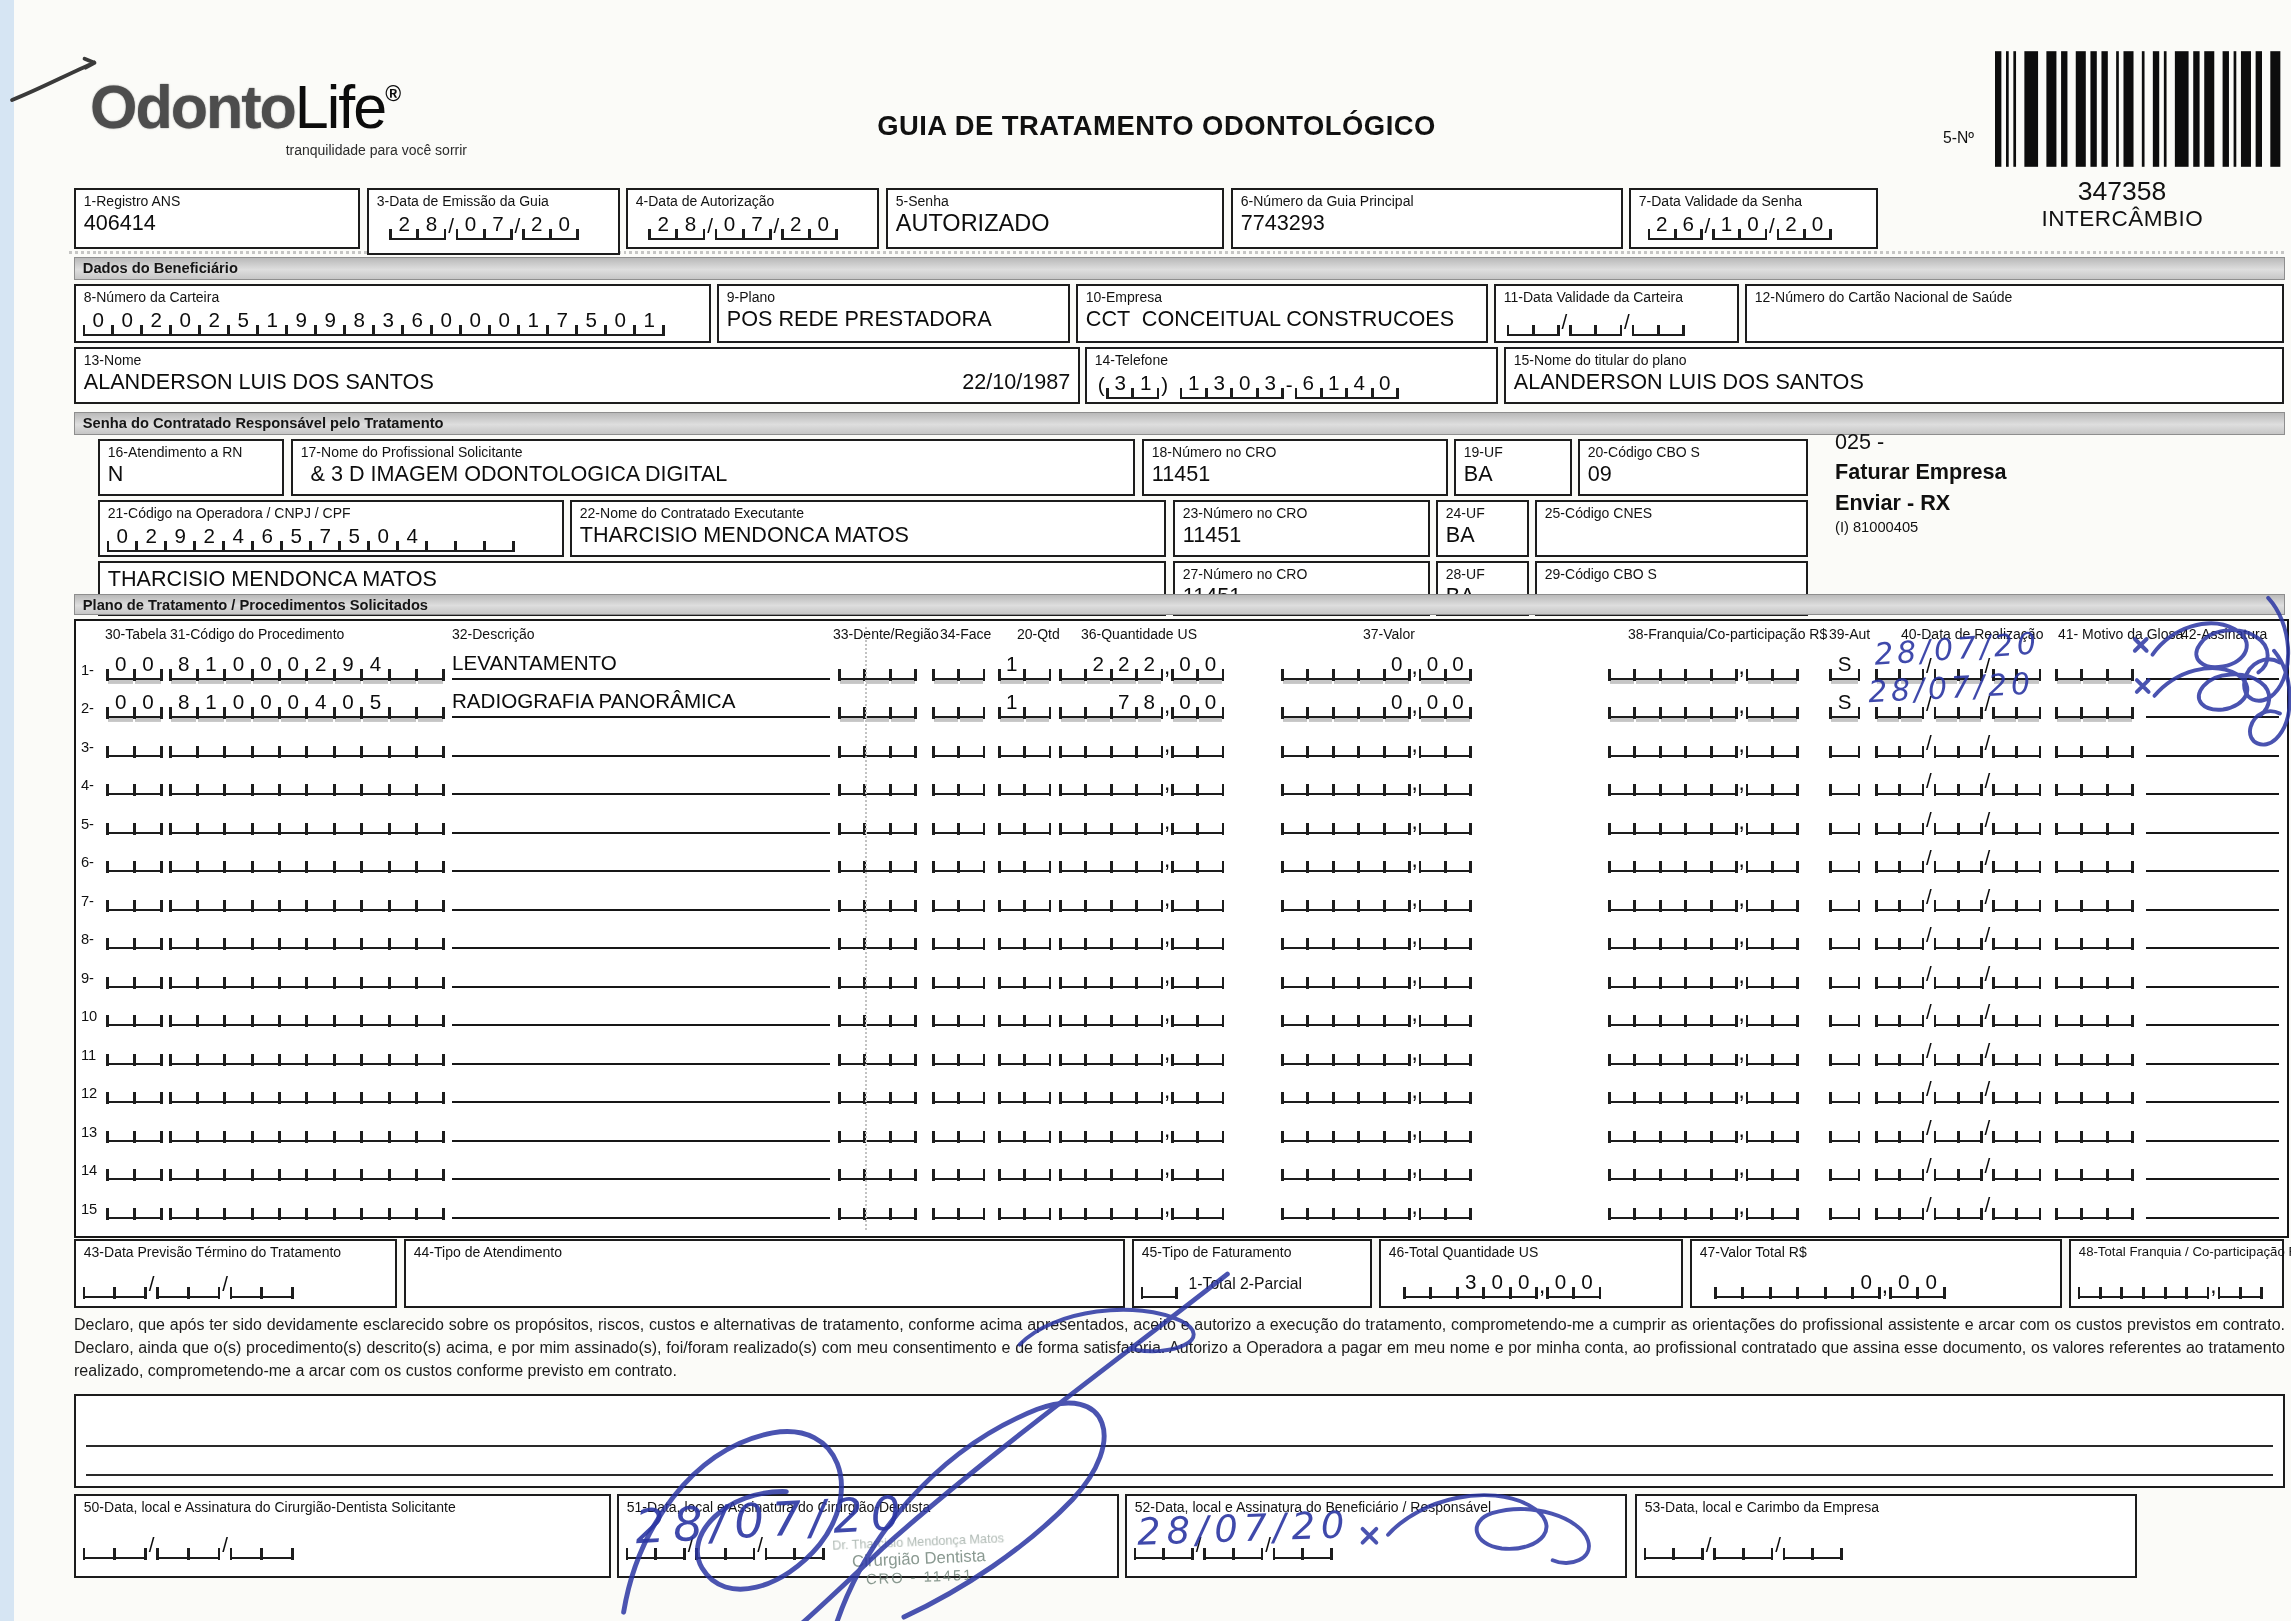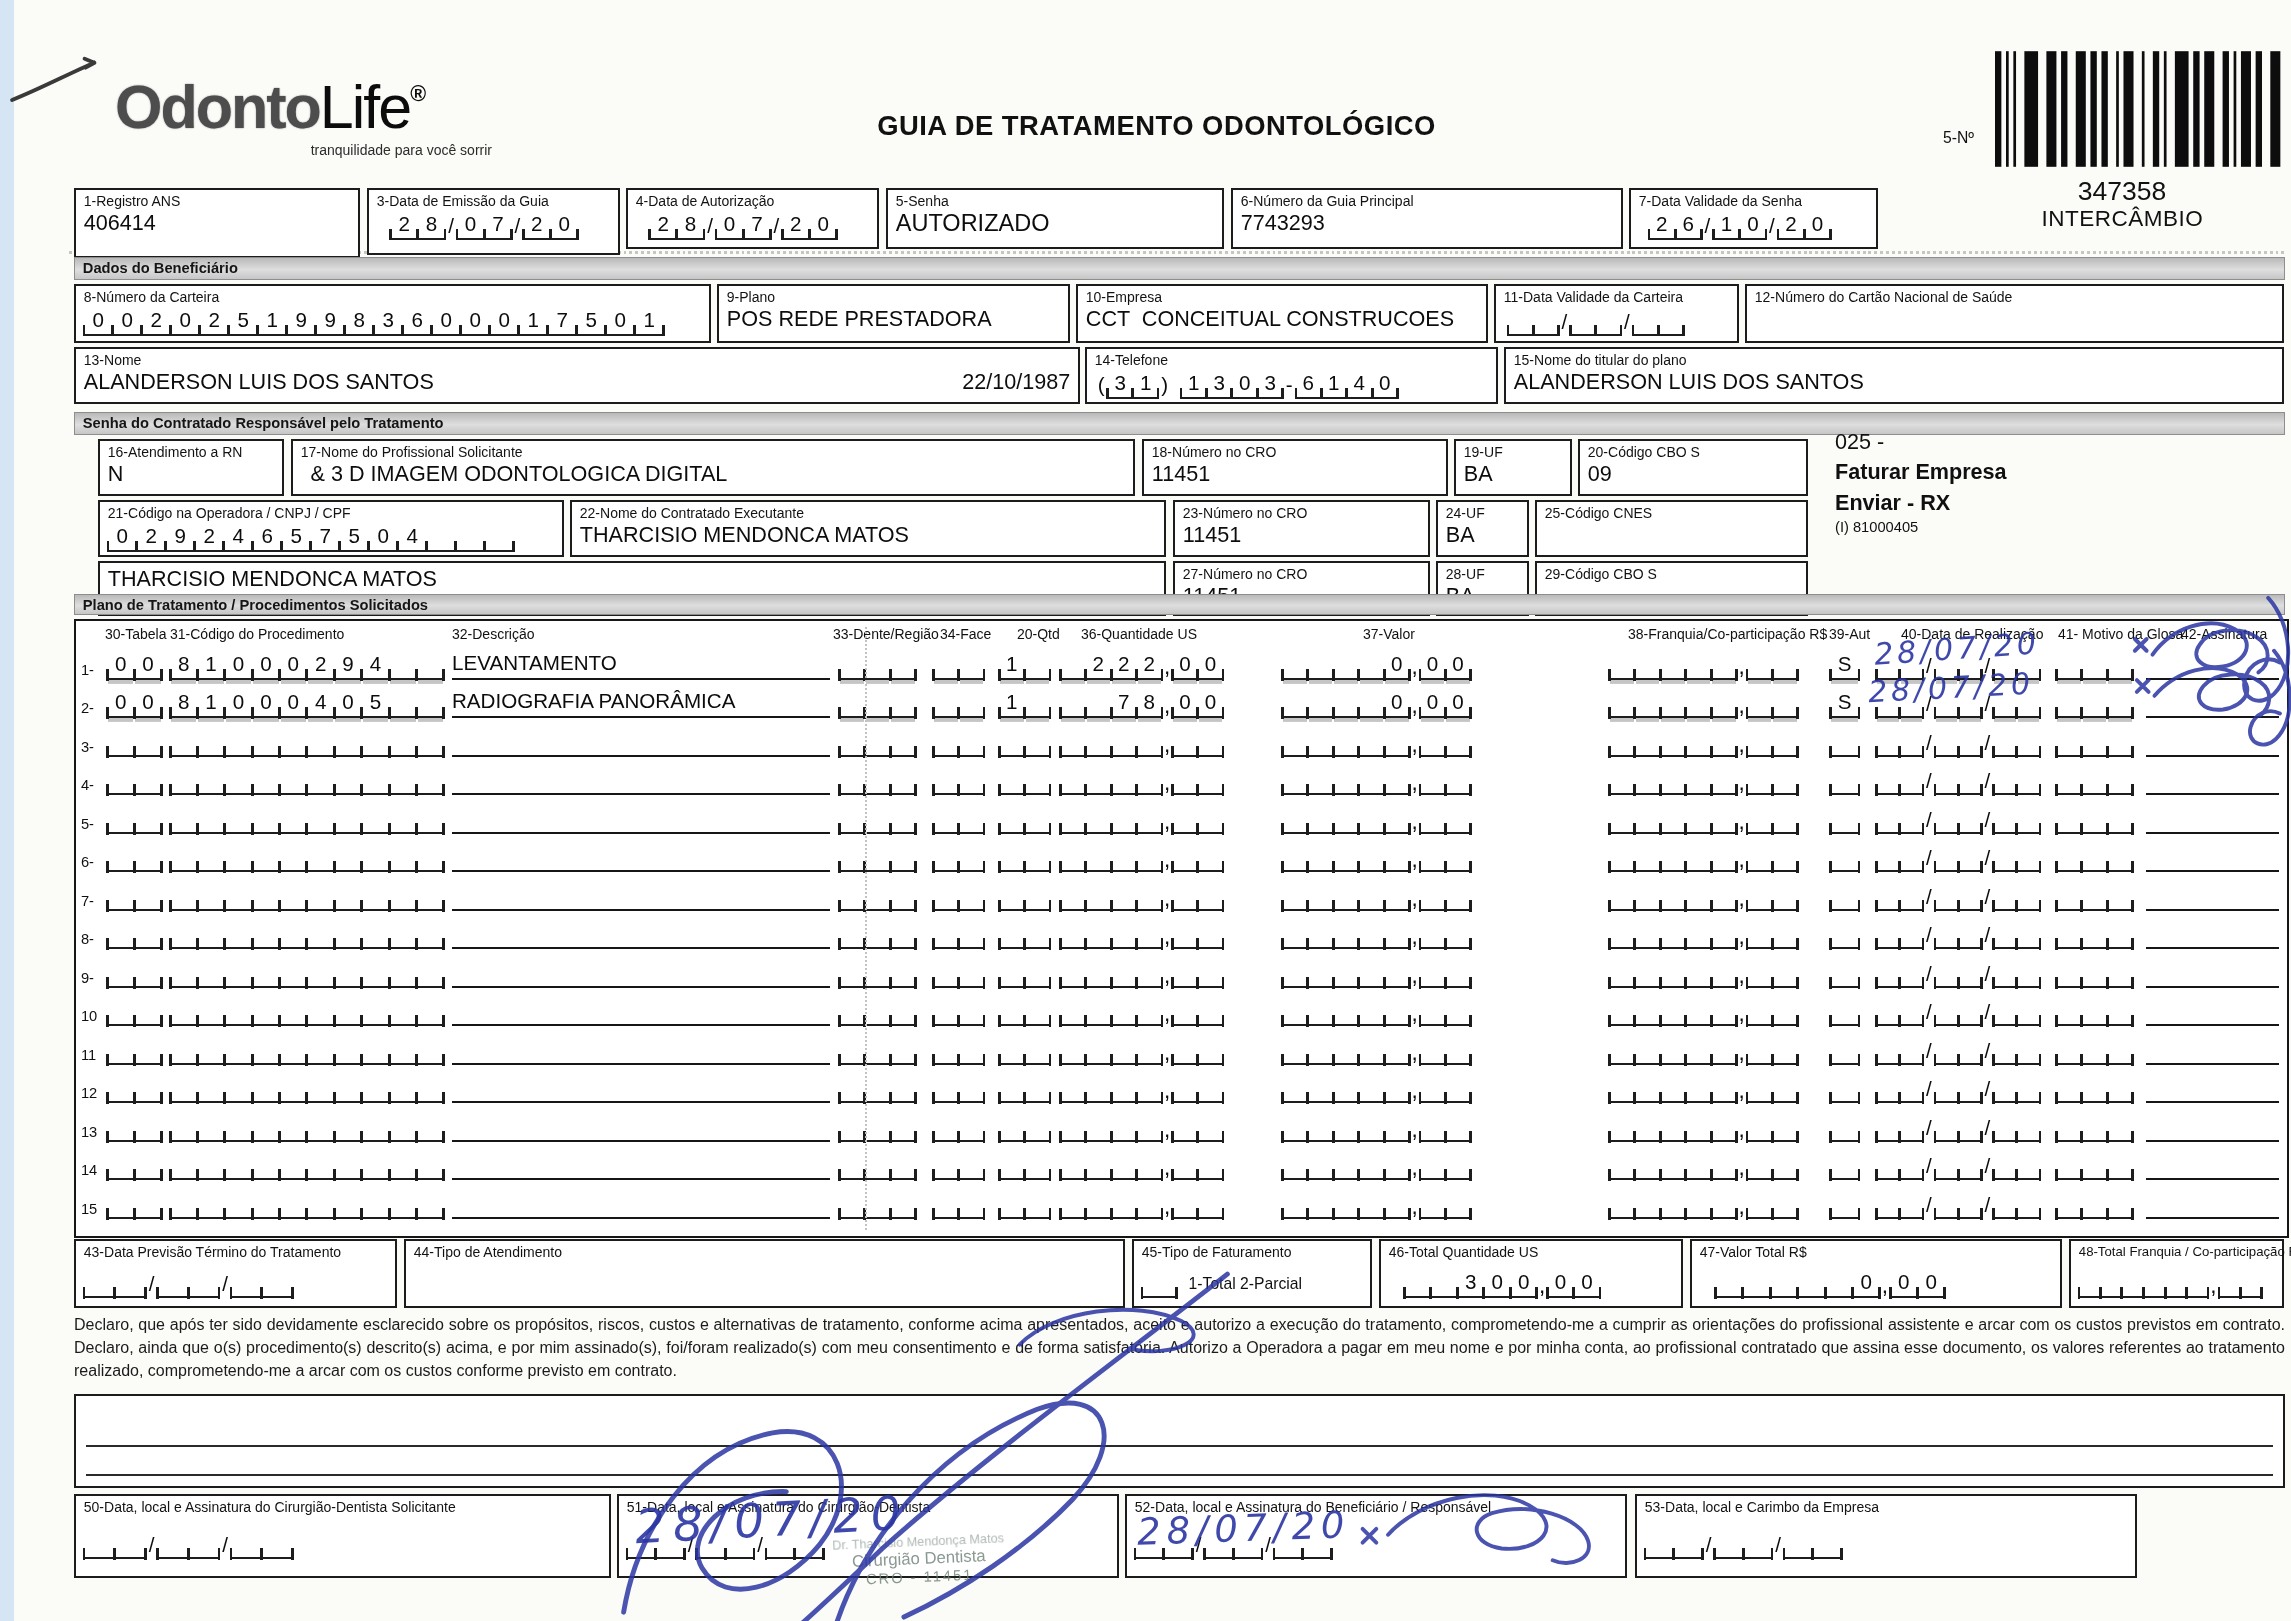--- a/index.html
+++ b/index.html
@@ -52,21 +52,21 @@
   .notes{position:absolute;left:1835px;white-space:nowrap;color:#101010;}
   .dotdiv{position:absolute;left:69px;width:2217px;height:2.9px;opacity:.55;
     background:repeating-linear-gradient(90deg,#9a9a9a 0 2.9px,transparent 2.9px 5.9px);}
 </style>
 </head>
 <body>
 
 <div class="bluestrip"></div>
 <div class="dotdiv" style="top:251px"></div>
 
-<div class="abs" style="left:90px;top:61px;width:412px;margin-left:25px;">
+<div class="abs" style="left:90px;top:61px;width:412px;">
   <div style="font-size:61px;font-weight:bold;letter-spacing:-2px;line-height:65px;">
     <span style="color:#4d4d4d;text-shadow:0 0 1.5px #777;">Odonto</span><span style="color:#0c0c0c;font-weight:normal;">Life</span><span style="font-size:21.6px;vertical-align:27.4px;color:#0c0c0c;">®</span>
   </div>
   <div style="font-size:14px;color:#2c2c2c;text-align:right;margin-top:2px;padding-right:35px;">tranquilidade para você sorrir</div>
 </div>
 
 <div class="abs" style="left:784px;top:110px;width:745px;text-align:center;font-size:27.4px;font-weight:bold;letter-spacing:0.5px;">GUIA DE TRATAMENTO ODONTOLÓGICO</div>
 
 <div class="abs" style="left:1943px;top:129px;font-size:15.7px;">5-Nº</div>
 <svg class="abs" style="left:1995px;top:49px;" width="290" height="120" viewBox="0 0 296 122">
@@ -89,21 +89,21 @@
     <rect x="213.56962025316463" y="2" width="10.240506329113924" height="118" fill="#0d0d0d"></rect>
     <rect x="232.3037974683545" y="2" width="6.493670886075949" height="118" fill="#0d0d0d"></rect>
     <rect x="243.54430379746844" y="2" width="2.7468354430379747" height="118" fill="#0d0d0d"></rect>
     <rect x="251.0379746835444" y="2" width="10.240506329113924" height="118" fill="#0d0d0d"></rect>
     <rect x="266.0253164556963" y="2" width="6.493670886075949" height="118" fill="#0d0d0d"></rect>
     <rect x="281.01265822784825" y="2" width="10.240506329113924" height="118" fill="#0d0d0d"></rect>
   </svg>
 <div class="abs" style="left:2019px;top:176px;width:206px;text-align:center;font-size:26.5px;">347358</div>
 <div class="abs" style="left:2000px;top:206px;width:245px;text-align:center;font-size:22.5px;letter-spacing:0.5px;">INTERCÂMBIO</div>
 
-<div class="box" style="left:74px;top:188px;width:286px;height:70px;">
+<div class="box" style="left:74px;top:188px;width:286px;height:61px;">
   <span class="lbl">1-Registro ANS</span>
   <span class="val">406414</span>
 </div>
 <div class="box" style="left:367px;top:188px;width:253px;height:67px;">
   <span class="lbl">3-Data de Emissão da Guia</span>
   <span class="dcomb" style="margin-left:13.7px;">
     <span class="comb">
         <span class="cc" style="width: 27.4px;">2</span>
         <span class="cc" style="width: 27.4px;">8</span>
       </span>

